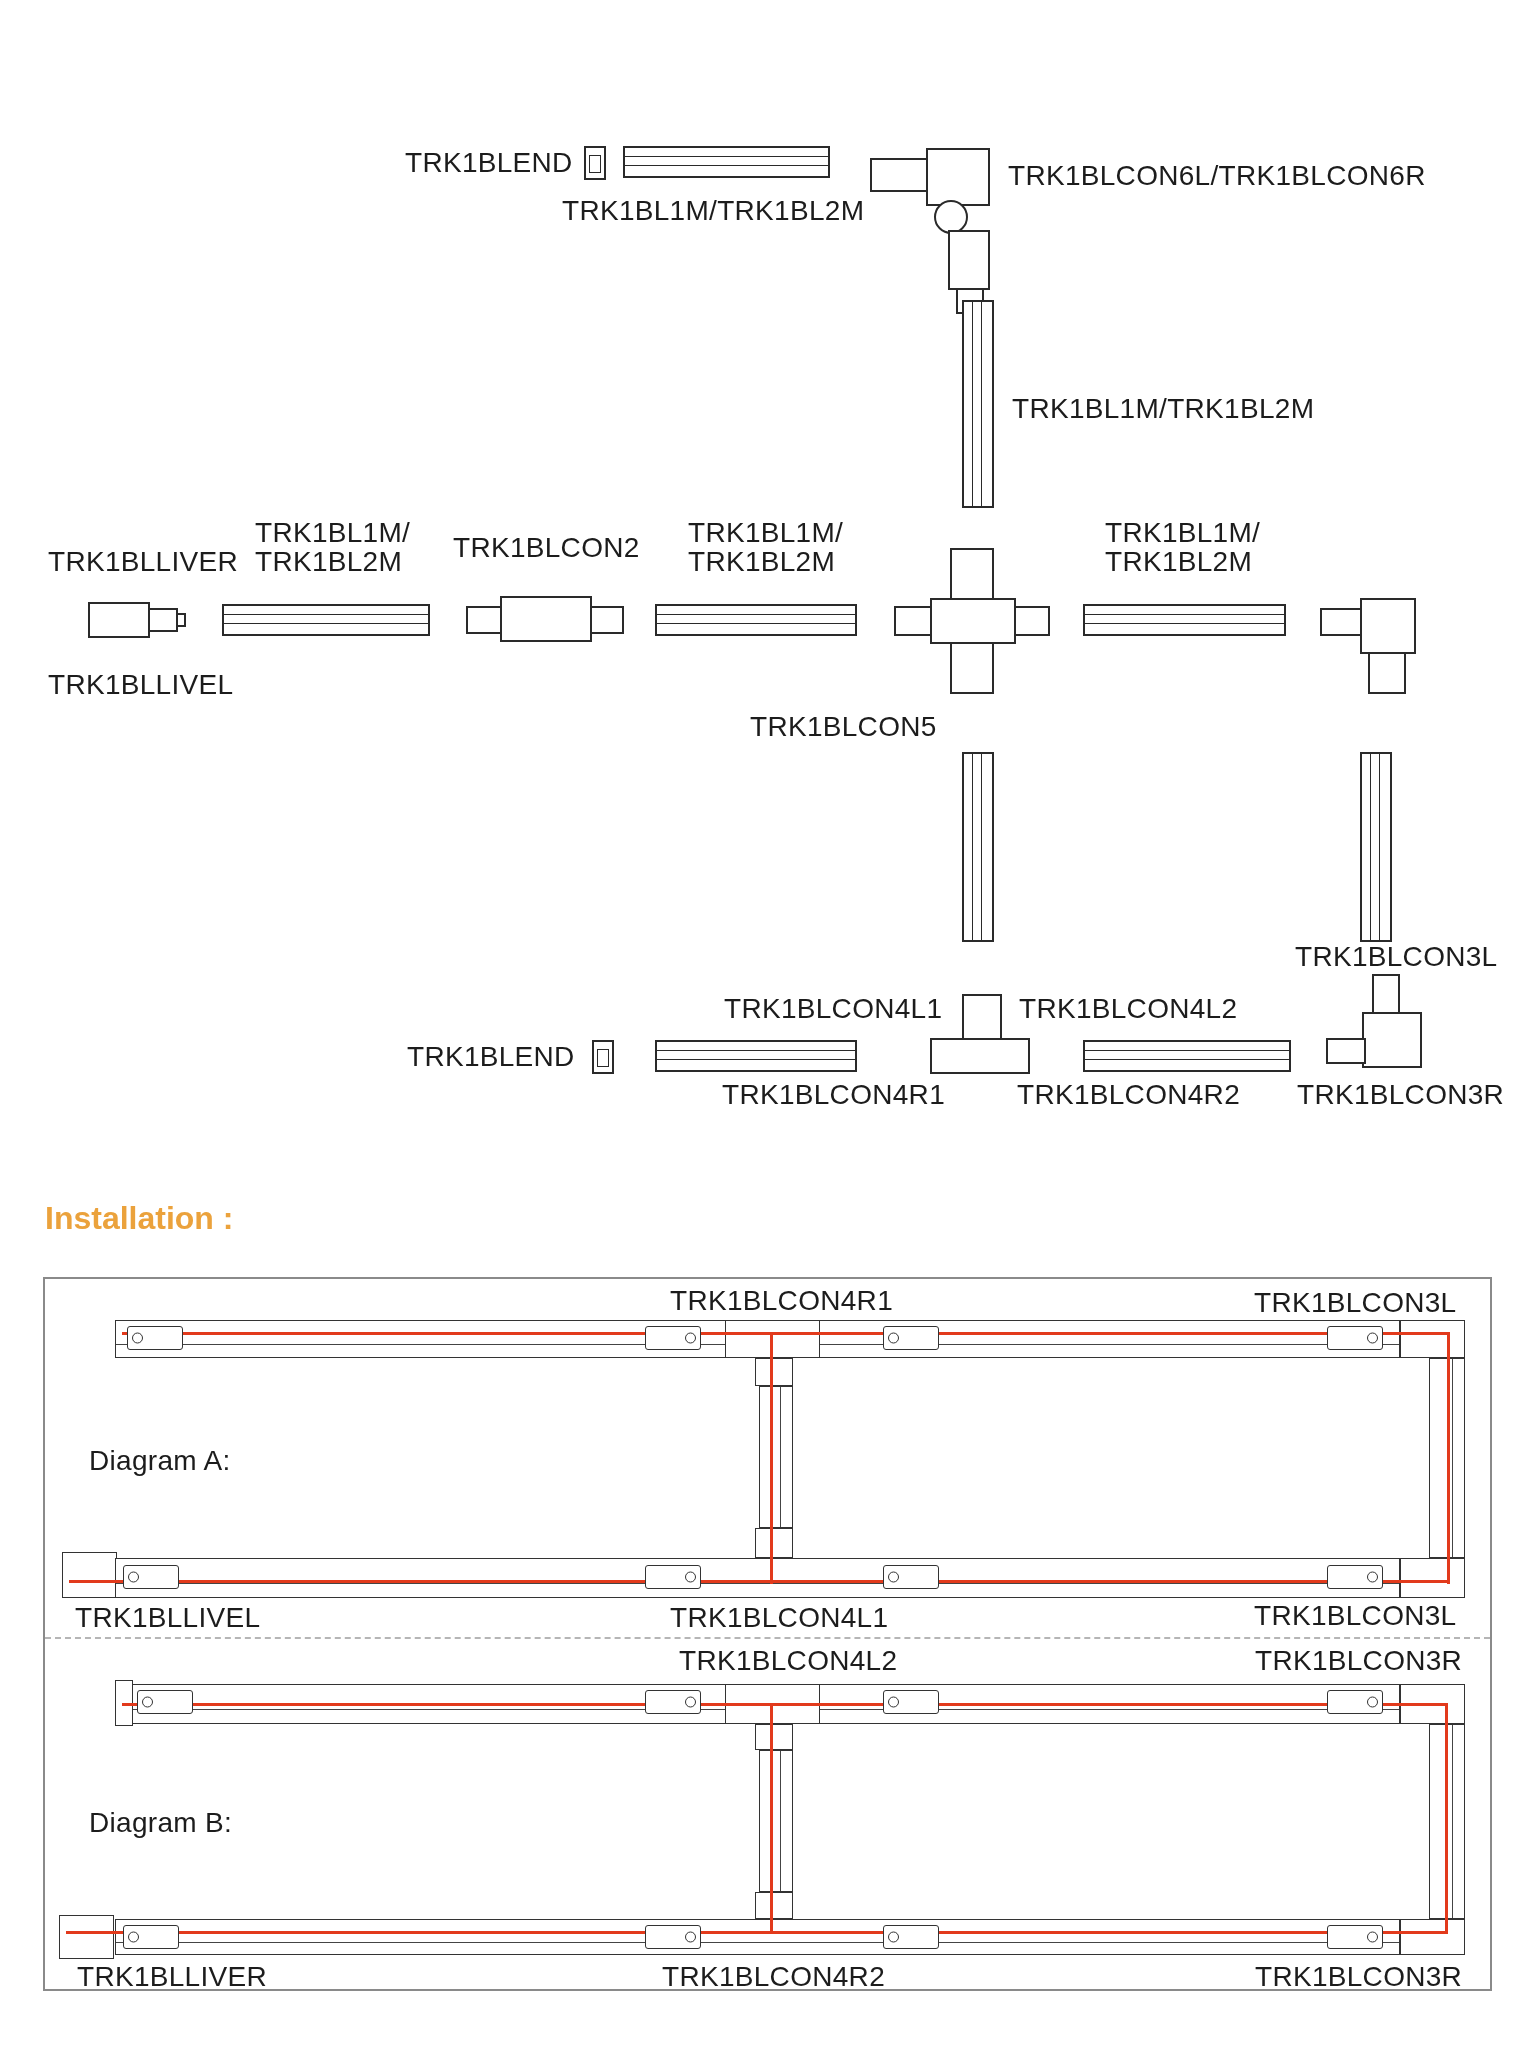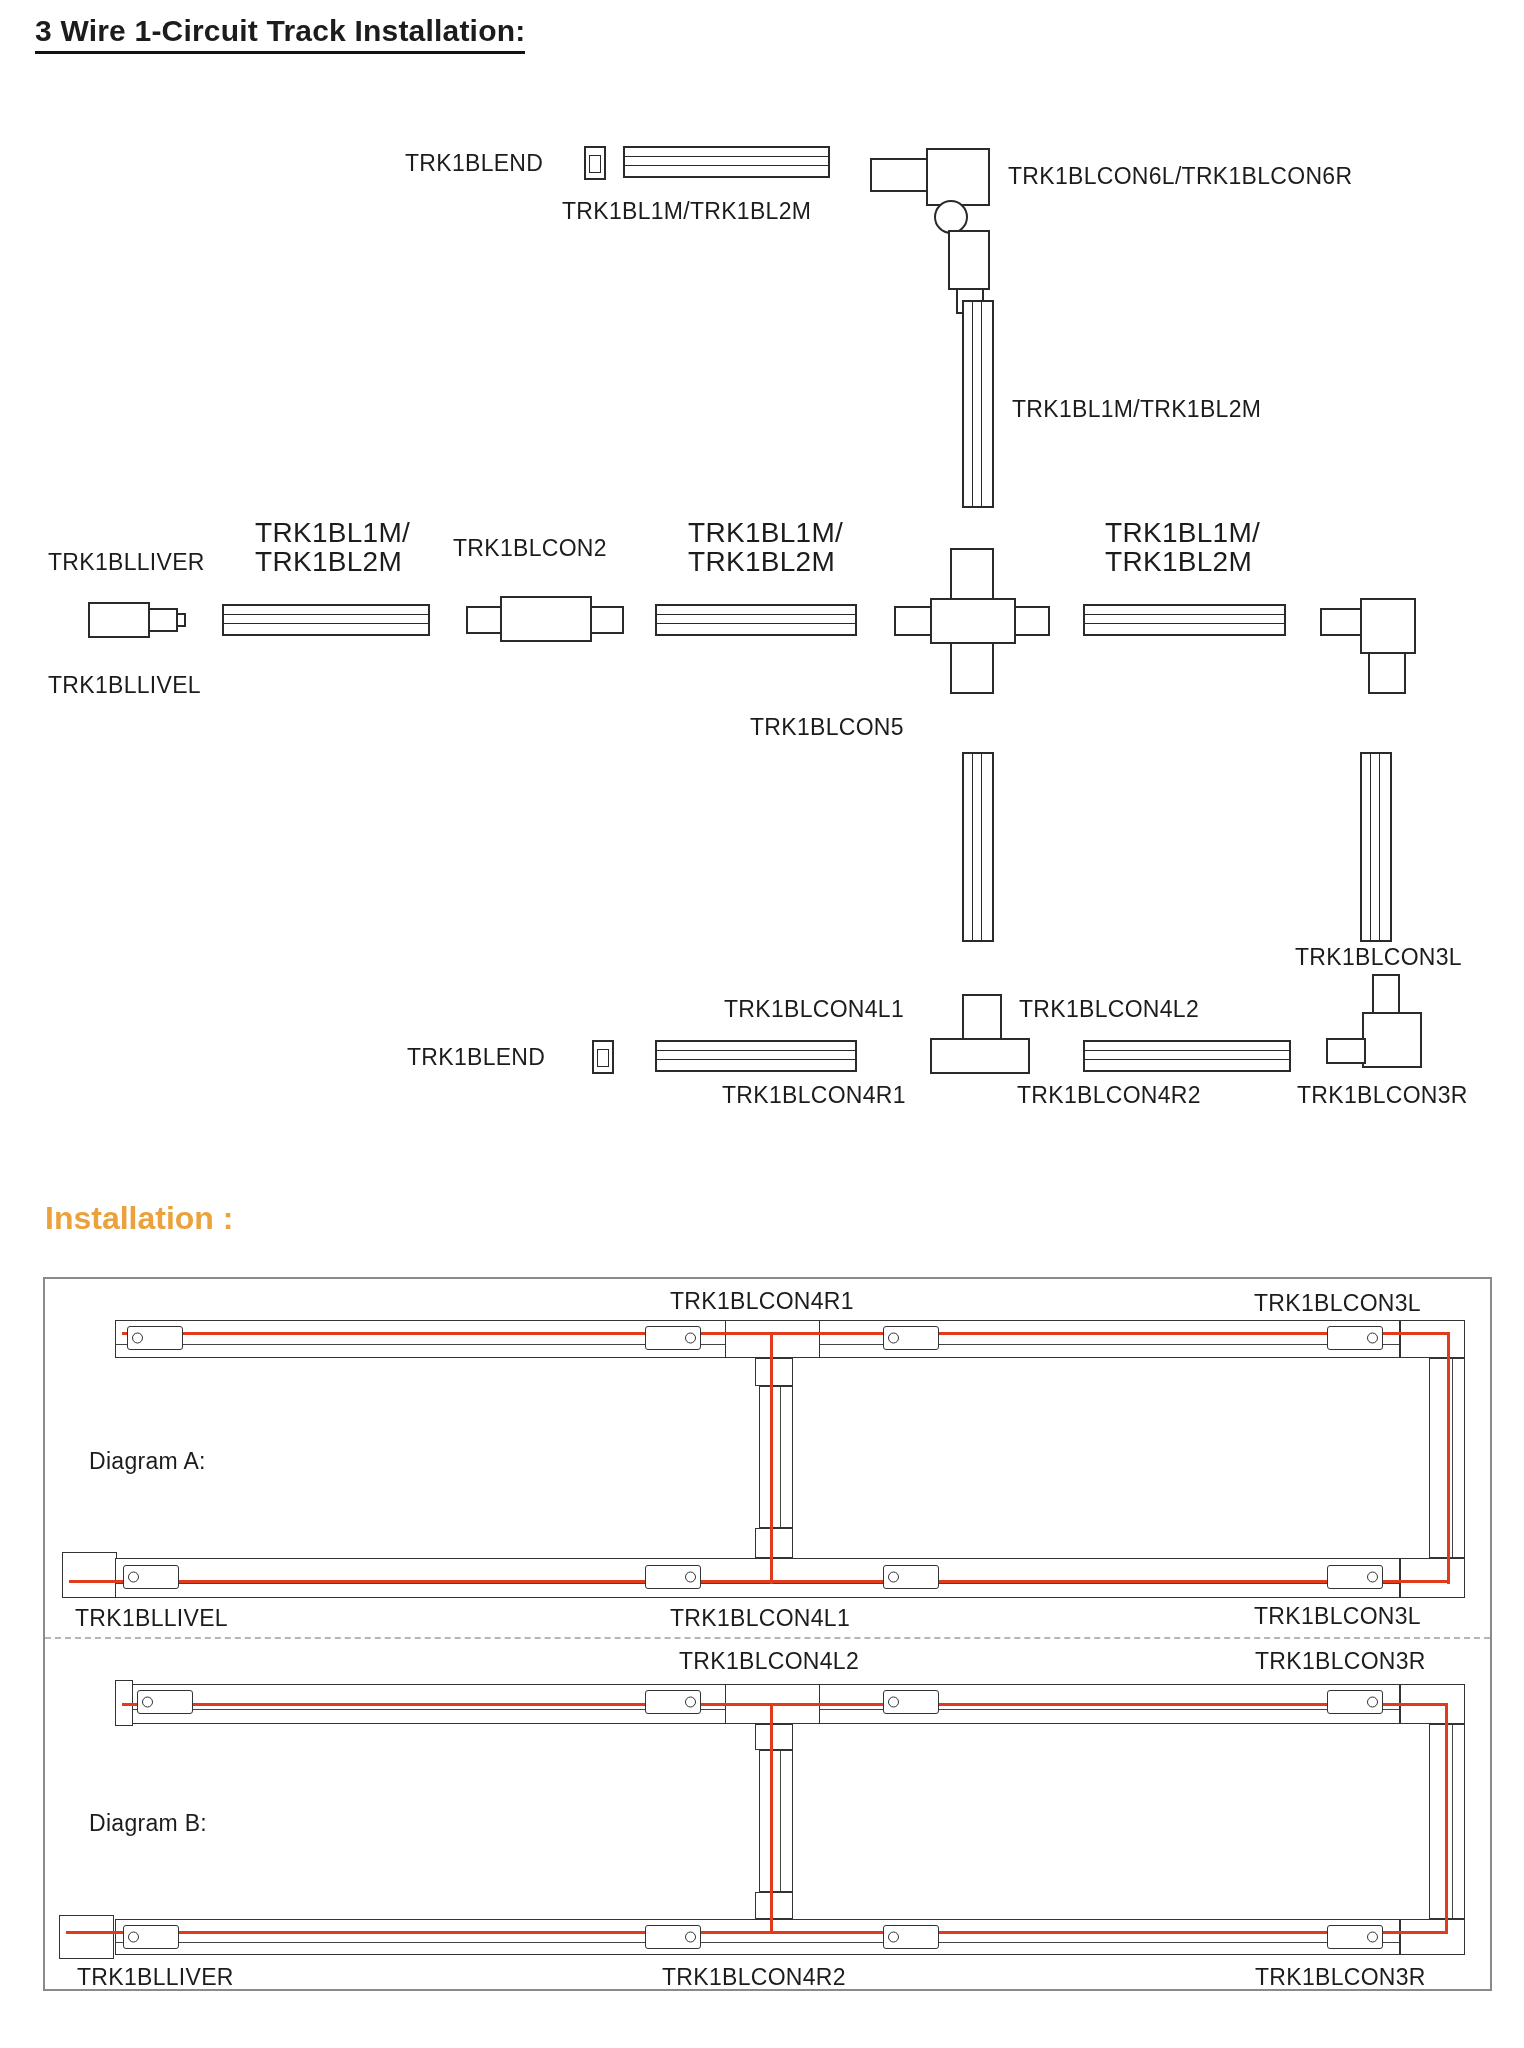--- a/index.html
+++ b/index.html
@@ -1,19 +1,19 @@
 <!DOCTYPE html>
 <html style="--wire: #e23a1c; --heading: #eba23c; --ink: #1c1c1c; --box-border: #8a8a8a; --dash: #b5b5b5;"><head>
 <meta charset="utf-8">
 <style>
   html,body{margin:0;padding:0;background:#fff;}
   .stage{position:relative;width:1524px;height:2048px;background:#fff;overflow:hidden;
          font-family:"Liberation Sans", sans-serif;color:var(--ink,#1c1c1c);}
   .abs{position:absolute;}
-  .lbl{position:absolute;font-size:23px;line-height:26px;white-space:nowrap;letter-spacing:.3px;color:var(--ink,#1c1c1c);}
+  .lbl{position:absolute;font-size:28px;line-height:26px;white-space:nowrap;letter-spacing:.3px;color:var(--ink,#1c1c1c);}
   .lbl2{position:absolute;font-size:28px;line-height:29px;letter-spacing:.3px;color:var(--ink,#1c1c1c);}
   .title{position:absolute;font-size:30px;font-weight:bold;letter-spacing:.2px;
          border-bottom:3px solid #111;padding-bottom:3px;white-space:nowrap;}
   .inst-heading{position:absolute;font-size:32px;font-weight:bold;color:var(--heading,#eba23c);white-space:nowrap;}
   
   .trk{position:absolute;background:#fff;border:2px solid #2a2a2a;box-sizing:border-box;}
   .trk-h::before,.trk-h::after{content:'';position:absolute;left:0;right:0;border-top:1.5px solid #2a2a2a;}
   .trk-h::before{top:30%;} .trk-h::after{top:62%;}
   .trk-v::before,.trk-v::after{content:'';position:absolute;top:0;bottom:0;border-left:1.5px solid #2a2a2a;}
   .trk-v::before{left:30%;} .trk-v::after{left:62%;}
@@ -29,21 +29,20 @@
   .clip::after{content:'';position:absolute;width:9px;height:9px;border:1.5px solid #333;border-radius:50%;
                right:4px;top:50%;transform:translateY(-50%);}
   .clip.sl::after{right:auto;left:4px;}
   .dash{position:absolute;border-top:2px dashed var(--dash,#b5b5b5);}
 </style>
 </head>
 <body>
 
 <div class="stage">
 
-  <div class="title" style="left:35px;top:14px;">3 Wire 1-Circuit Track Installation:</div>
 
   <div class="lbl" style="left:405px;top:150px;">TRK1BLEND</div>
   <div class="conn" style="left:584px;top:146px;width:22px;height:34px;">
     <div class="abs" style="left:3px;top:7px;width:10px;height:16px;border:1.5px solid #2a2a2a;"></div>
   </div>
   <div class="trk trk-h" style="left:623px;top:146px;width:207px;height:32px;"></div>
 
   <div class="abs" style="left:870px;top:138px;width:130px;height:178px;">
     <div class="conn" style="left:0;top:20px;width:60px;height:34px;"></div>
     <div class="conn" style="left:56px;top:10px;width:64px;height:58px;"></div>

